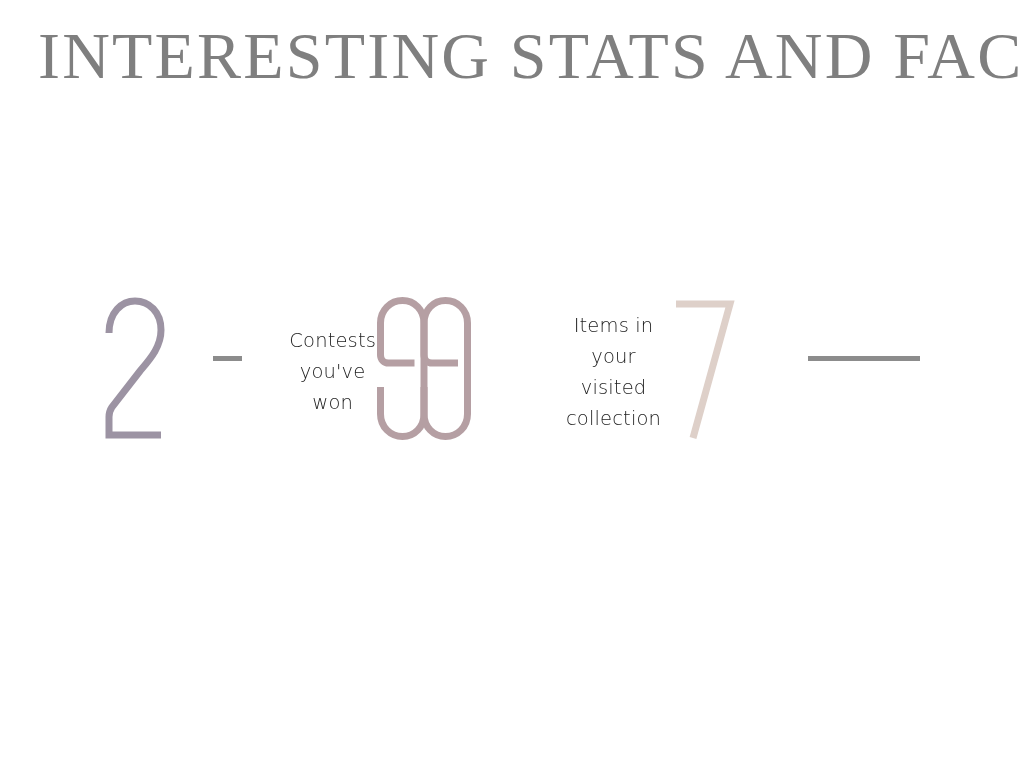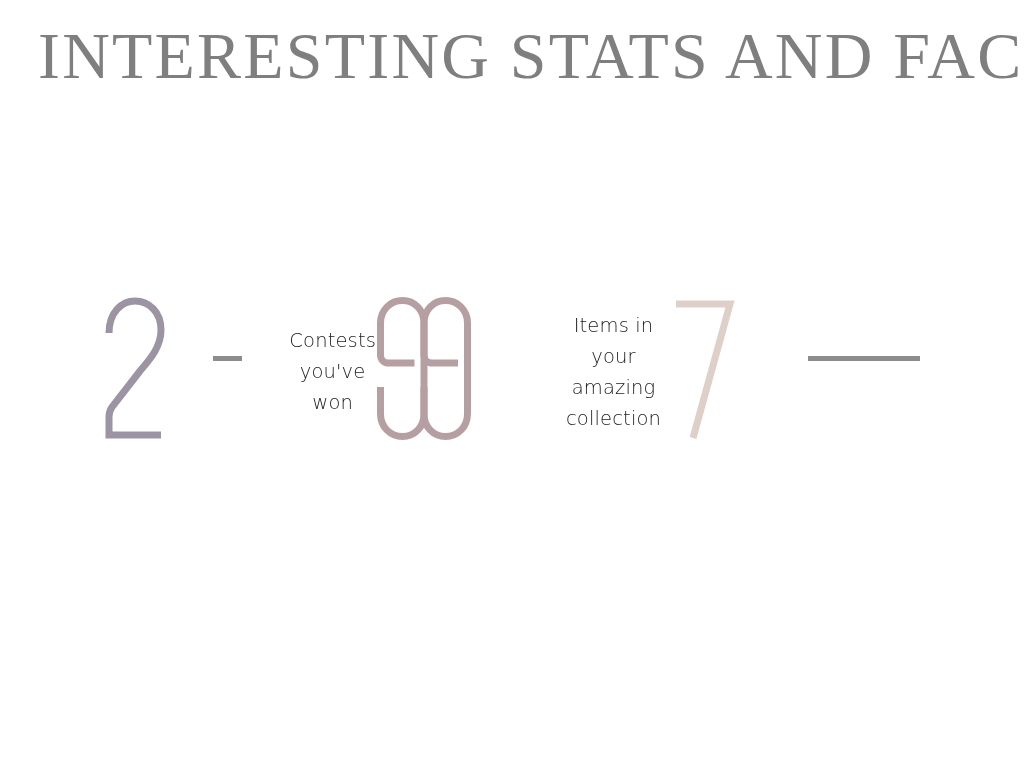--- a/index.html
+++ b/index.html
@@ -128,21 +128,21 @@
 
             <path d="M82 66 L56 66 C51.5 66 48 62.5 48 58 L48 26"></path>
             <path d="M91.5 26 C91.5 13 81.5 3.5 69.5 3.5 C57.5 3.5 48 13 48 26" stroke-opacity="0"></path>
             <path d="M48 26 C48 13 57.5 3.5 69.5 3.5 C81.5 3.5 91.5 13 91.5 26 L91.5 117 C91.5 130 81.5 139.5 69.5 139.5 C57.5 139.5 48 130 48 117 L48 90"></path>
           </g>
         </svg>
       </div>
       <div class="stat-rule"></div>
       <div class="stat-label">
         <span>Items in your</span><br>
-        <span>amazing collection</span>
+        <span>visited collection</span>
       </div>
     </div>
 
     <div class="stat-block">
       <div class="stat-number">
         <svg width="62" height="145" viewBox="0 0 62 145" aria-hidden="true">
           <path d="M3 7 L57 7 L20 141" fill="none" stroke="#ded0c9" stroke-width="7" stroke-linecap="butt" stroke-linejoin="miter"></path>
         </svg>
       </div>
       <div class="stat-rule"></div>

